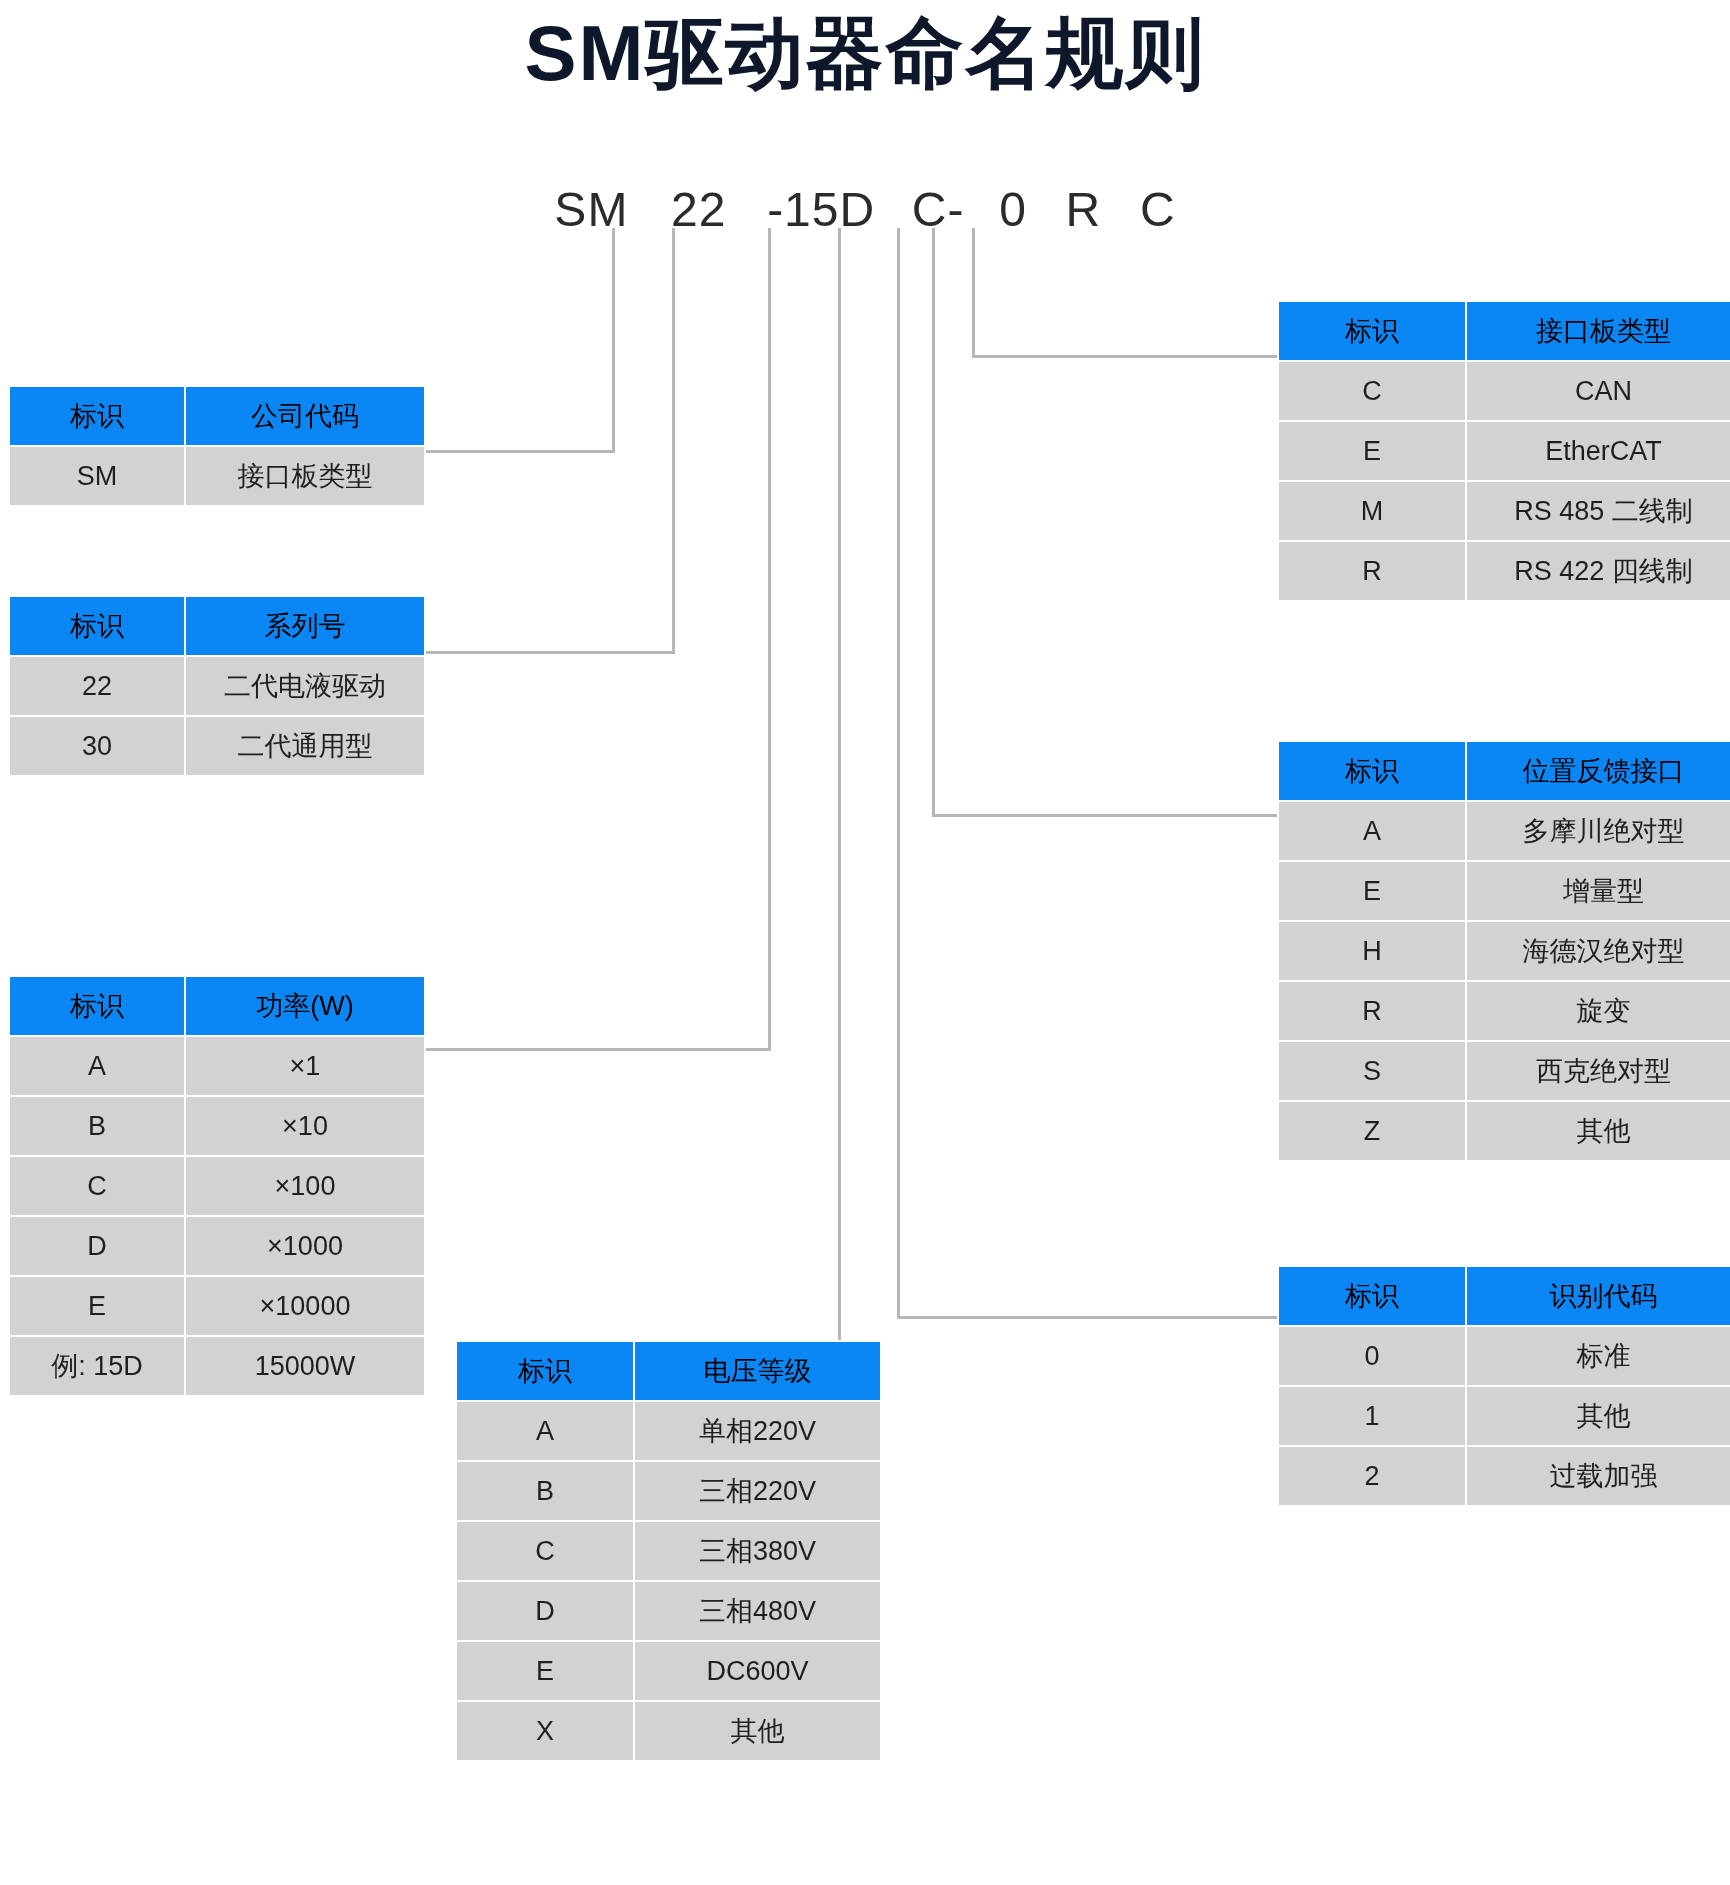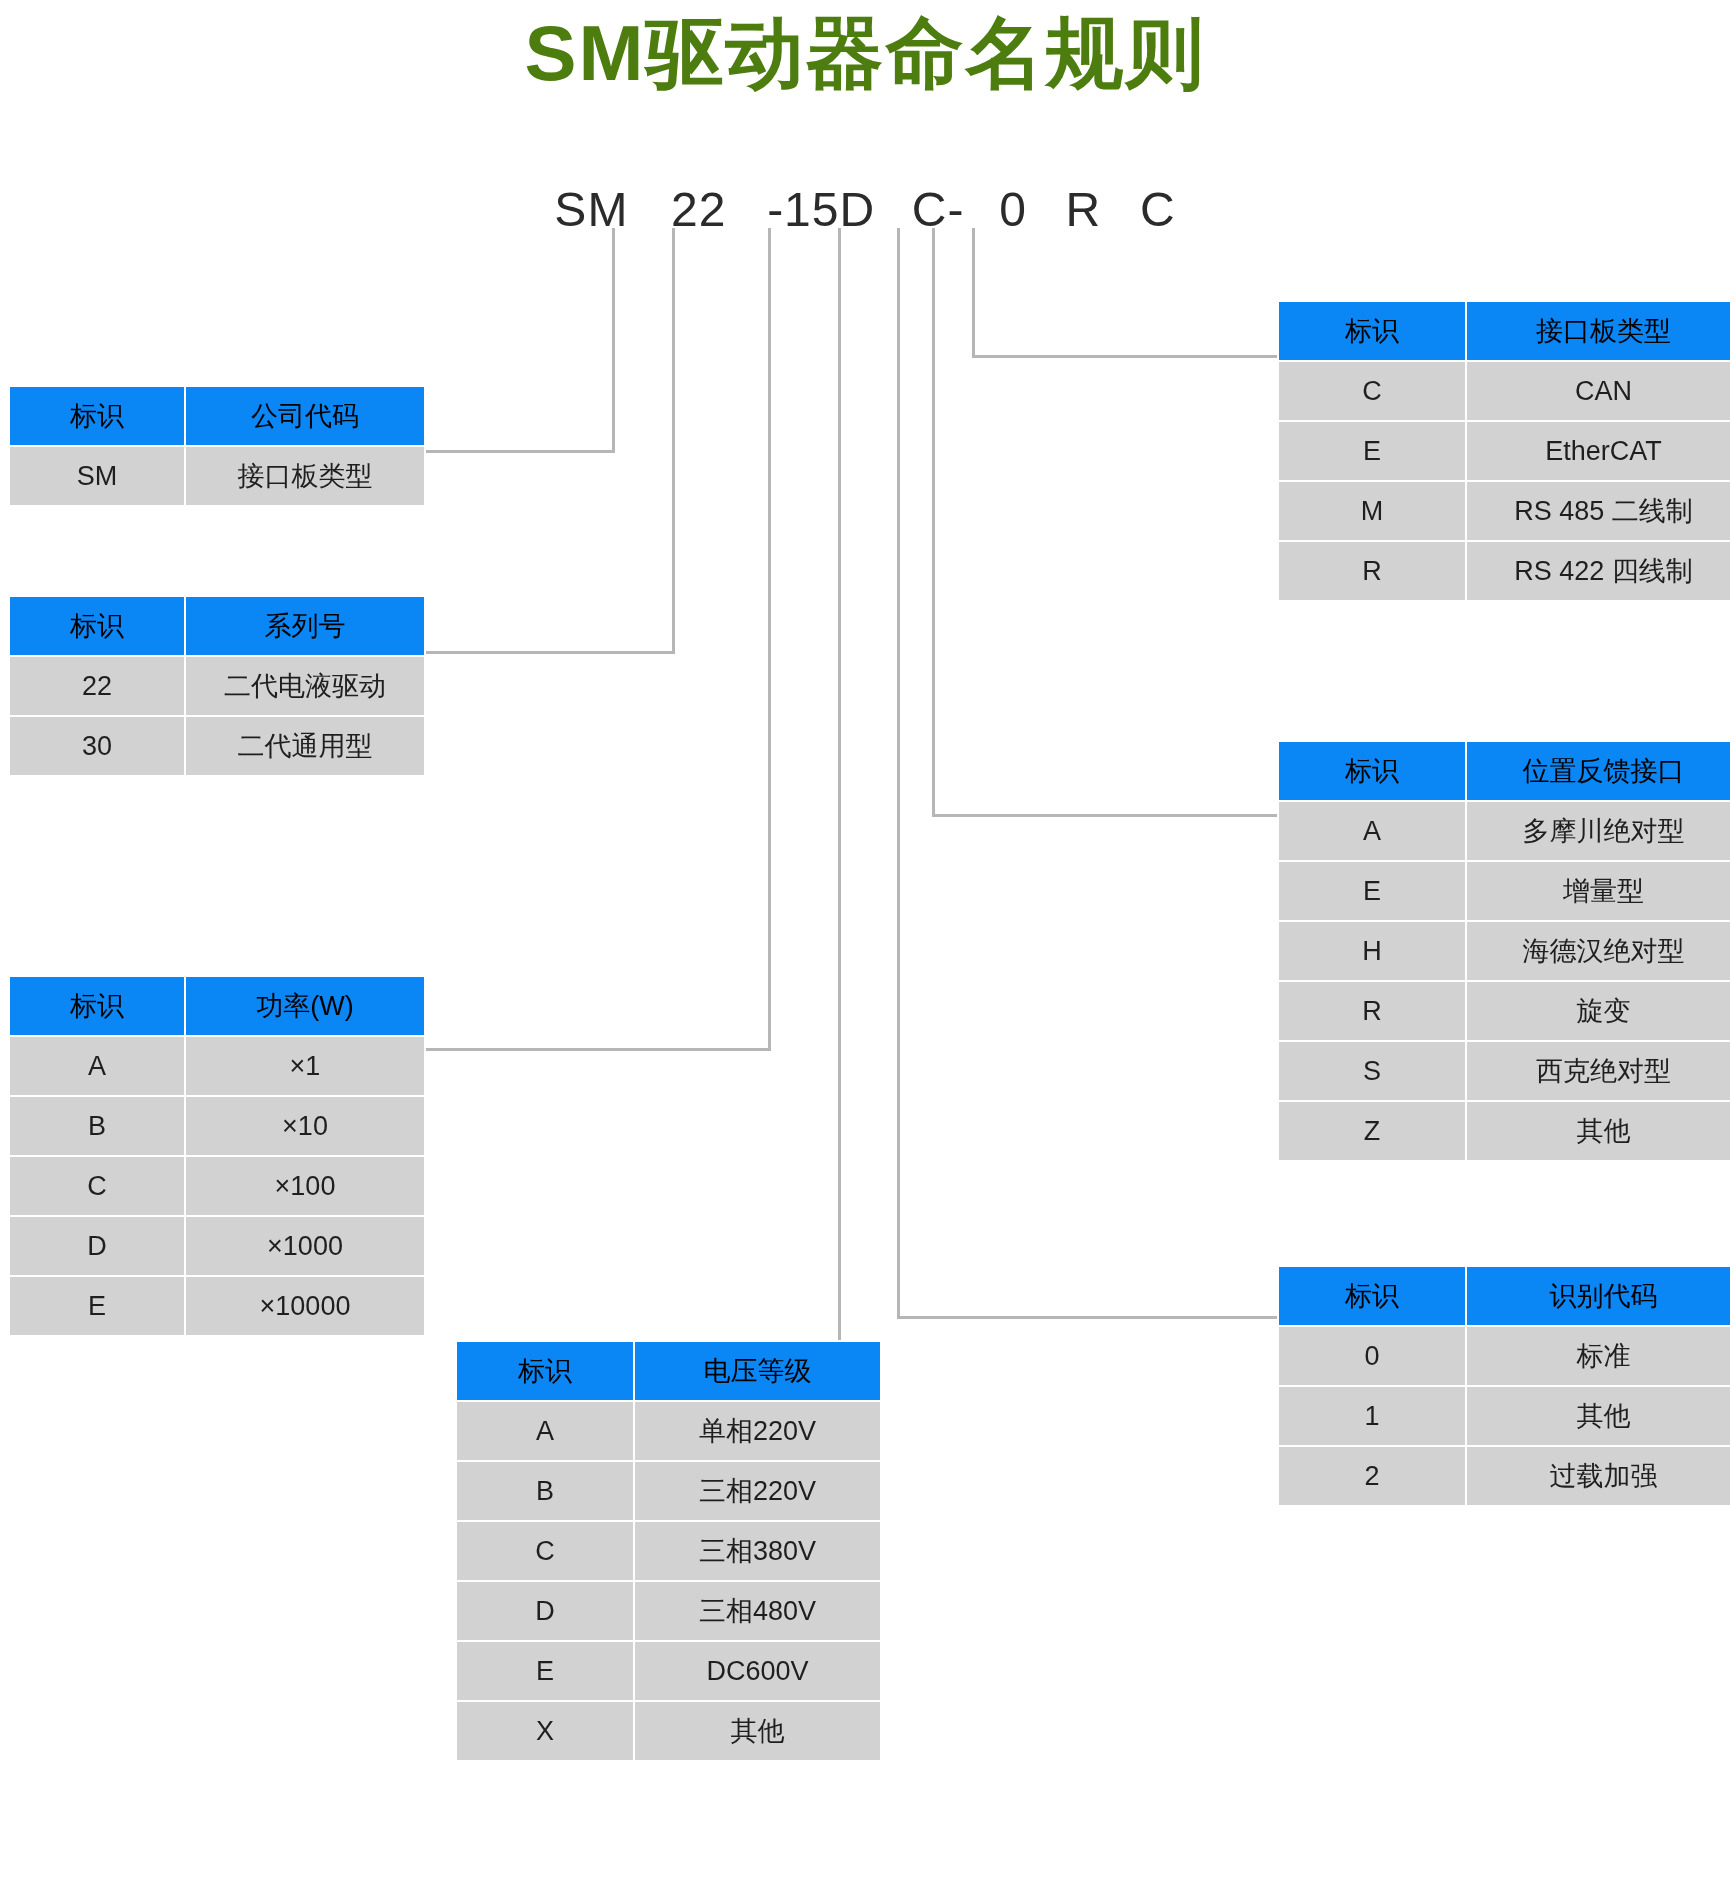--- a/index.html
+++ b/index.html
@@ -16,21 +16,21 @@
     overflow: hidden;
   }
   #title {
     position: absolute;
     top: 2px;
     left: 0;
     width: 1730px;
     text-align: center;
     font-size: 78px;
     font-weight: bold;
-    color: #4d7c0f;
+    color: #0f172a;
     letter-spacing: 2px;
   }
   #code-line {
     position: absolute;
     top: 182px;
     left: 0;
     width: 1730px;
     text-align: center;
     font-size: 48px;
     color: #2b2b2b;
@@ -166,20 +166,24 @@
     <td>×100</td>
   </tr>
   <tr>
     <td>D</td>
     <td>×1000</td>
   </tr>
   <tr>
     <td>E</td>
     <td>×10000</td>
   </tr>
+  <tr>
+    <td>例: 15D</td>
+    <td>15000W</td>
+  </tr>
 </tbody>
   </table>
 
 <table class="tbl" style="left:455px; top:1340px; width:405px;">
   <tbody>
       <tr>
     <td class="hdr" style="width:168px">标识</td>
     <td class="hdr" style="width:237px">电压等级</td>
   </tr>
   <tr>

